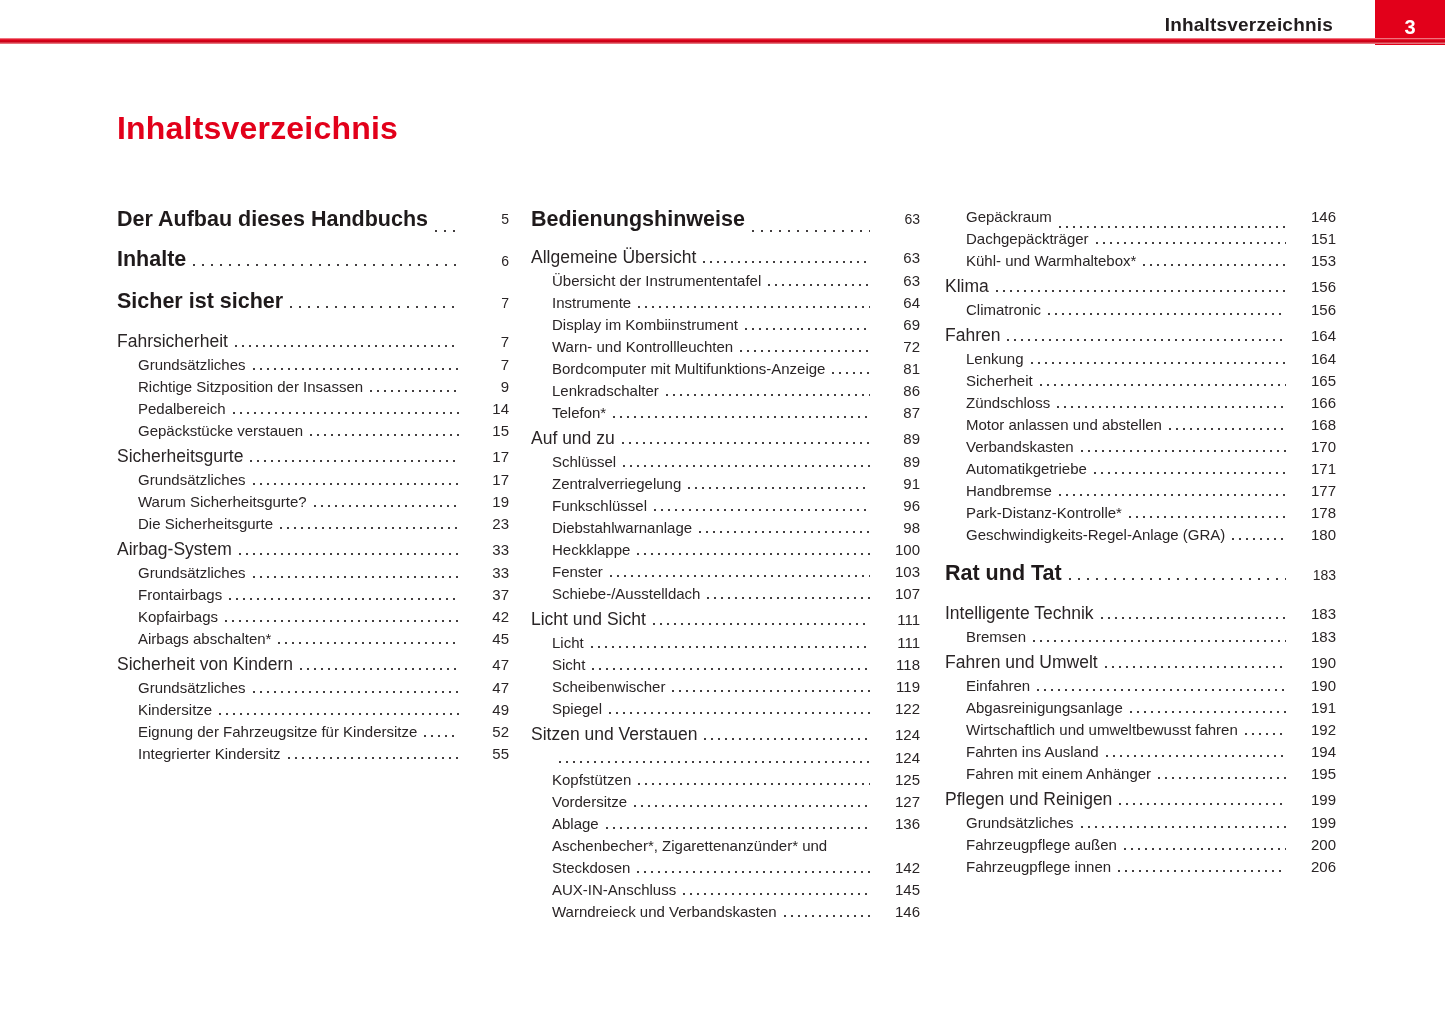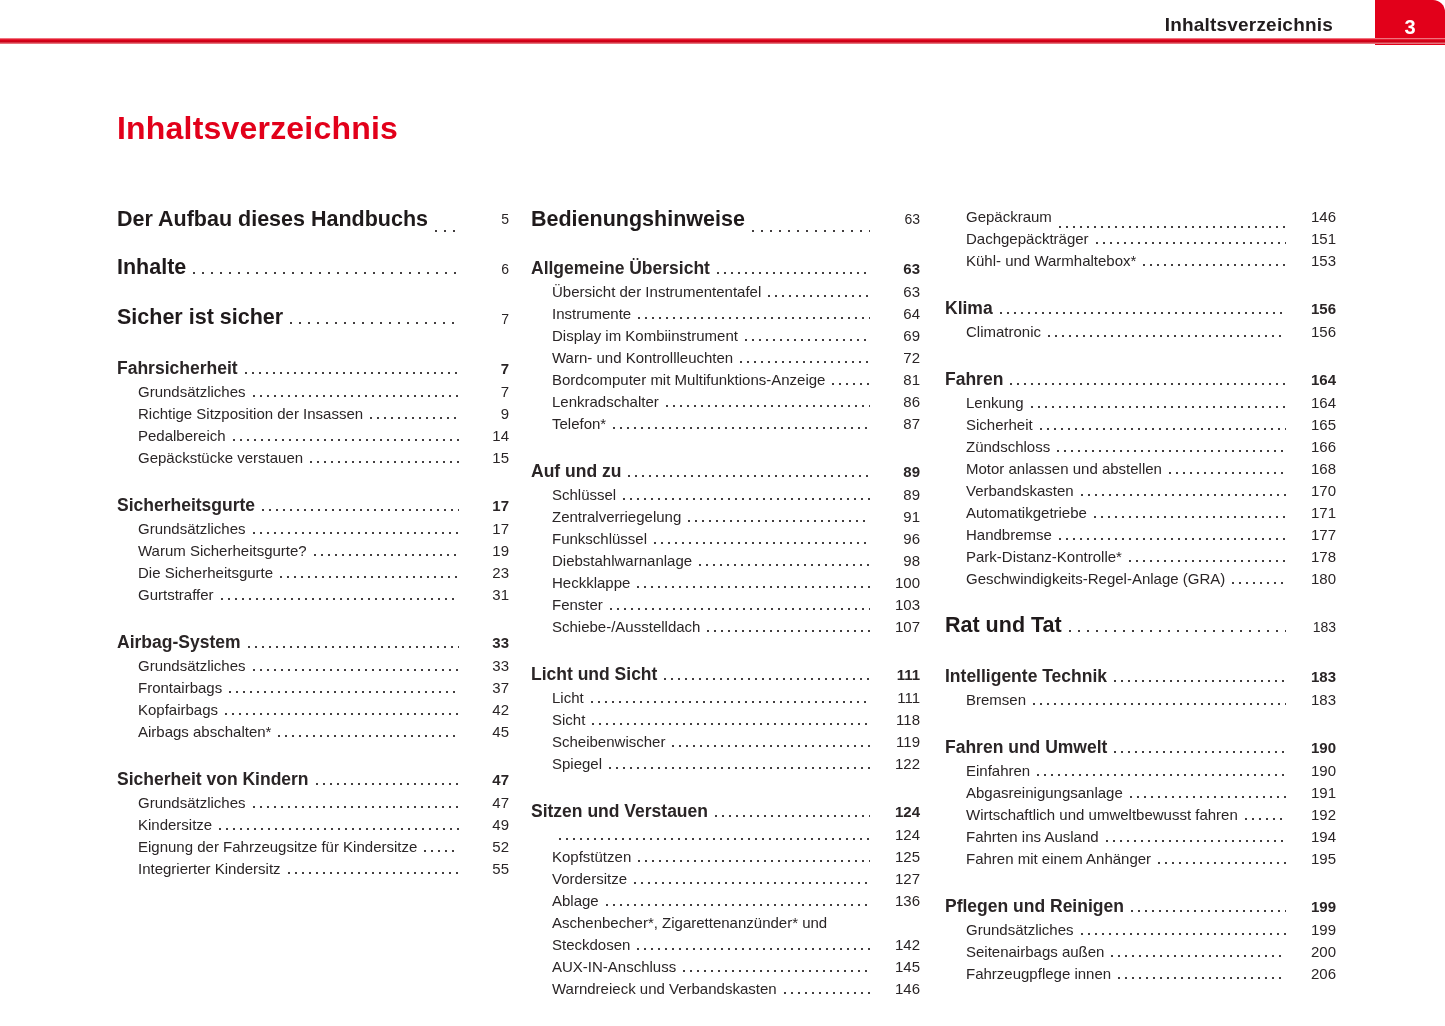--- a/index.html
+++ b/index.html
@@ -4,21 +4,20 @@
 <style>
   html, body { margin: 0; padding: 0; background: #ffffff; }
   .page {
     position: relative;
     width: 1445px;
     height: 1026px;
     background: #ffffff;
     overflow: hidden;
     font-family: "Liberation Sans", "DejaVu Sans", sans-serif;
     color: #2a2526;
-    border-radius: 12px;
   }
 
   
   .header-title {
     position: absolute;
     top: 14px;
     right: 112px;
     font-size: 19px;
     font-weight: bold;
     color: #221d1e;
@@ -94,35 +93,34 @@
     text-align: right;
     font-size: 15px;
     color: #2a2526;
   }
 
   .lvl-chapter {
     font-size: 21.5px;
     font-weight: bold;
     color: #1f1a1b;
     line-height: 26px;
-    margin-top: 22px;
+    margin-top: 14px;
     margin-bottom: 13px;
   }
   .lvl-chapter .pg { font-size: 14px; font-weight: normal; }
   .lvl-chapter .leader {
     background-image: repeating-linear-gradient(to right, #433e3f 0 2px, transparent 2px 9px);
   }
   .col .row:first-child { margin-top: 14px; align-items: flex-end; }
 
   .lvl-section {
     font-size: 17.5px;
     line-height: 24px;
-    margin-top: 24px;
+    margin-top: 2px;
     color: #2a2526;
-    font-weight: bold;
   }
 
   .lvl-sub {
     font-size: 15px;
     line-height: 22px;
     padding-left: 21px;
     color: #2a2526;
   }
 
   .row.no-pg .leader { background-image: none; }
@@ -198,25 +196,20 @@
         <div class="row lvl-sub">
           <span class="lbl">Warum Sicherheitsgurte?</span>
           <span class="leader"></span>
           <span class="pg">19</span>
         </div>
         <div class="row lvl-sub">
           <span class="lbl">Die Sicherheitsgurte</span>
           <span class="leader"></span>
           <span class="pg">23</span>
         </div>
-        <div class="row lvl-sub">
-          <span class="lbl">Gurtstraffer</span>
-          <span class="leader"></span>
-          <span class="pg">31</span>
-        </div>
         <div class="row lvl-section">
           <span class="lbl">Airbag-System</span>
           <span class="leader"></span>
           <span class="pg">33</span>
         </div>
         <div class="row lvl-sub">
           <span class="lbl">Grundsätzliches</span>
           <span class="leader"></span>
           <span class="pg">33</span>
         </div>
@@ -542,21 +535,21 @@
           <span class="lbl">Pflegen und Reinigen</span>
           <span class="leader"></span>
           <span class="pg">199</span>
         </div>
         <div class="row lvl-sub">
           <span class="lbl">Grundsätzliches</span>
           <span class="leader"></span>
           <span class="pg">199</span>
         </div>
         <div class="row lvl-sub">
-          <span class="lbl">Seitenairbags außen</span>
+          <span class="lbl">Fahrzeugpflege außen</span>
           <span class="leader"></span>
           <span class="pg">200</span>
         </div>
         <div class="row lvl-sub">
           <span class="lbl">Fahrzeugpflege innen</span>
           <span class="leader"></span>
           <span class="pg">206</span>
         </div>
       </div>
   </div>

